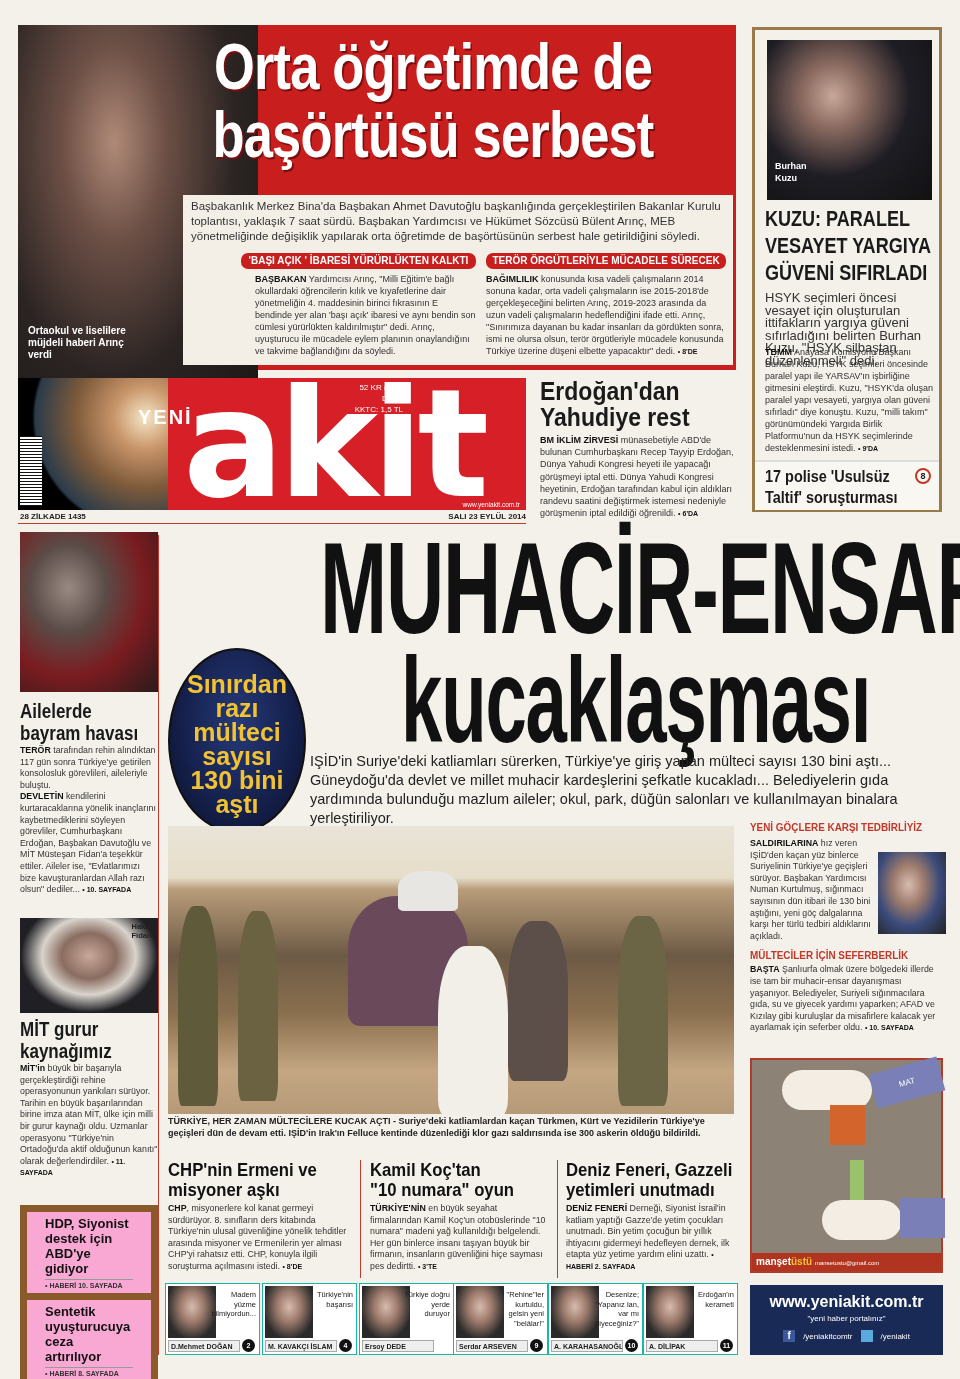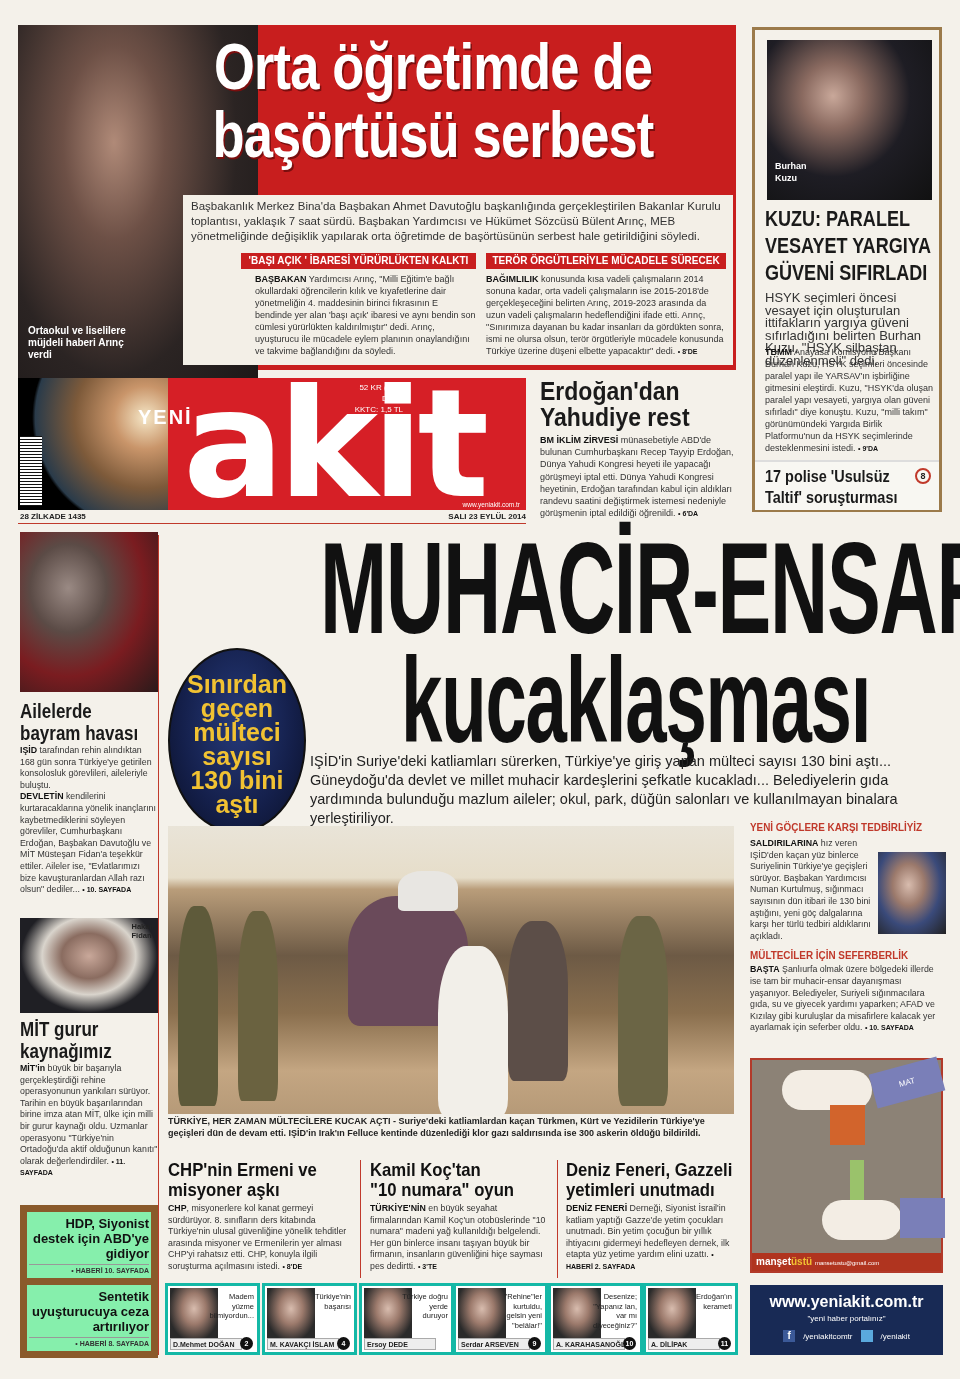--- a/index.html
+++ b/index.html
@@ -9,21 +9,21 @@
   .body-text { font-size: 9.5px; line-height: 12.4px; color: #333; }
   .lead { font-weight: bold; color: #111; }
   .ref { font-weight: bold; font-size: 7px; color: #111; }
 
   
   #top-story { left: 18px; top: 25px; width: 718px; height: 345px; background: #c81e1e; }
   #top-photo { left: 0; top: 0; width: 240px; height: 392px; background: radial-gradient(ellipse at 40% 30%, #b08a78 0%, #6d5046 25%, #2b2423 60%, #1a1616 100%); }
   #top-headline { left: 120px; top: 8px; width: 590px; text-align: center; color: #fff; font-weight: bold; font-size: 64px; line-height: 68px; letter-spacing: -1px; text-shadow: 2px 2px 0 #7a0e0e; transform: scaleX(0.82); transform-origin: center top; }
   #top-summary-box { left: 165px; top: 170px; width: 550px; height: 170px; background: #f3efe7; }
   #top-summary { left: 8px; top: 4px; width: 540px; font-size: 11.5px; line-height: 15px; color: #333; }
-  .sub-head { height: 16px; background: #c81e1e; color: #fff; font-weight: bold; font-size: 10px; line-height: 16px; text-align: center; }
+  .sub-head { height: 16px; background: #c81e1e; color: #fff; font-weight: bold; font-size: 10px; line-height: 16px; text-align: center; border-radius: 7px; }
 
   
   #kuzu-box { left: 752px; top: 27px; width: 190px; height: 485px; border: 3px solid #9b7a4a; background: #f4f1ea; }
   #kuzu-photo { left: 12px; top: 10px; width: 165px; height: 160px; background: radial-gradient(ellipse at 40% 35%, #c9a89a 0%, #8a6a60 22%, #1e1d24 55%, #111 100%); }
   #kuzu-headline { left: 10px; top: 175px; width: 175px; font-weight: bold; font-size: 22px; line-height: 27px; color: #1a1a1a; transform: scaleX(0.82); transform-origin: left top; white-space: nowrap; }
   #kuzu-polise { left: 0; top: 430px; width: 184px; height: 50px; background: #f8f7f2; border-top: 2px solid #ddd; }
 
   
   #masthead { left: 18px; top: 378px; width: 508px; height: 132px; }
   #globe { left: 0; top: 0; width: 150px; height: 132px; background: radial-gradient(circle at 85% 30%, #f5e7c7 0%, #c9956a 20%, #7d5a3a 45%, #2a3b4a 70%, #000 72%); }
@@ -38,21 +38,21 @@
   #main-head-2 { left: 270px; top: 640px; width: 690px; text-align: center; font-weight: bold; font-size: 120px; line-height: 120px; color: #111; transform: scaleX(0.62); transform-origin: center top; letter-spacing: -2px; white-space: nowrap; }
   #badge { left: 168px; top: 648px; width: 138px; height: 185px; border-radius: 50%; background: radial-gradient(ellipse at 50% 40%, #263a7a 0%, #141f4a 60%, #0a0f25 100%); border: 2px solid #111; color: #f1c232; font-weight: bold; font-size: 25px; line-height: 24px; text-align: center; padding-top: 22px; }
   #main-deck { left: 310px; top: 752px; width: 640px; font-size: 14.5px; line-height: 19px; color: #222; }
 
   
   #left-col { left: 18px; top: 530px; width: 142px; height: 840px; }
   #bayram-photo { left: 2px; top: 2px; width: 138px; height: 160px; background: radial-gradient(ellipse at 35% 35%, #9a8a84 0%, #5b4b46 30%, #7a1c20 60%, #2a1a1a 100%); }
   #fidan-photo { left: 2px; top: 388px; width: 138px; height: 95px; background: radial-gradient(ellipse at 50% 40%, #c9a89a 0%, #8a6c60 28%, #d9d4cc 48%, #1f1f24 70%); }
   .col-head { font-weight: bold; font-size: 20px; line-height: 22px; color: #1a1a1a; transform: scaleX(0.85); transform-origin: left top; white-space: nowrap; }
   .brown-box { background: #8a5a2b; padding: 7px; }
-  .brown-inner { background: #86efac; text-align: right; padding: 4px 2px; }
+  .brown-inner { background: #f9a8d4; text-align: left; padding: 4px 18px; }
   .brown-inner .bh { font-weight: bold; font-size: 13px; line-height: 15px; color: #111; }
   .brown-inner .br { font-weight: bold; font-size: 7px; color: #333; border-top: 1px solid #999; margin-top: 3px; padding-top: 2px; }
 
   #vline { left: 158px; top: 535px; width: 1px; height: 820px; background: #c0392b; }
 
   
   #big-photo { left: 168px; top: 826px; width: 566px; height: 288px; background:
      linear-gradient(180deg, #e9e4d8 0%, #e6ddc9 18%, #b99d7a 22%, #6d5a45 45%, #8a6f4e 65%, #c4a682 85%, #b69a78 100%); }
   #big-photo .fig { position: absolute; border-radius: 40% 40% 10% 10%; }
   #big-caption { left: 168px; top: 1115px; width: 566px; font-size: 9px; line-height: 12px; font-weight: bold; color: #222; }
@@ -64,21 +64,21 @@
 
   #cartoon { left: 750px; top: 1058px; width: 193px; height: 215px; background: #8c8276; border: 2px solid #b23a2a; }
   #cartoon-footer { left: 0; bottom: 0; width: 100%; height: 18px; background: #b0341f; color: #fff; font-weight: bold; font-size: 10px; line-height: 18px; padding-left: 4px; }
 
   
   .bstory { top: 1160px; height: 115px; }
   .bstory h3 { font-weight: bold; font-size: 19px; line-height: 20px; color: #111; transform: scaleX(0.88); transform-origin: left top; white-space: nowrap; }
   .bdiv { top: 1160px; width: 1px; height: 118px; background: #c0392b; }
 
   
-  .colm { top: 1283px; width: 95px; height: 72px; background: #fff; border: 3px solid #14b8a6; }
+  .colm { top: 1283px; width: 95px; height: 72px; background: #fff; border: 1px solid #14b8a6; }
   .colm .cphoto { position: absolute; left: 2px; top: 2px; width: 48px; height: 52px; background: radial-gradient(ellipse at 50% 40%, #d8bcae 0%, #9c7a6c 35%, #2a2a2a 75%); }
   .colm .cquote { position: absolute; right: 3px; top: 6px; width: 46px; text-align: right; font-size: 7.5px; line-height: 9.5px; color: #222; }
   .colm .cname { position: absolute; left: 2px; bottom: 2px; width: 72px; height: 12px; background: #eee; border: 1px solid #aaa; font-size: 7px; font-weight: bold; line-height: 11px; padding-left: 2px; white-space: nowrap; overflow: hidden; }
   .colm .cnum { position: absolute; right: 4px; bottom: 2px; width: 13px; height: 13px; border-radius: 50%; background: #111; color: #fff; font-size: 7px; font-weight: bold; text-align: center; line-height: 13px; }
 
   #web-box { left: 750px; top: 1285px; width: 193px; height: 70px; background: #182a55; color: #fff; text-align: center; }
 </style>
 </head>
 <body>
 
@@ -152,21 +152,21 @@
   <div class="body-text" style="margin-top:4px;font-size:9px;line-height:12.2px;"><span class="lead">BM İKLİM ZİRVESİ</span><span> münasebetiyle ABD'de bulunan Cumhurbaşkanı Recep Tayyip Erdoğan, Dünya Yahudi Kongresi heyeti ile yapacağı görüşmeyi iptal etti. Dünya Yahudi Kongresi heyetinin, Erdoğan tarafından kabul için aldıkları randevu saatini değiştirmek istemesi nedeniyle görüşmenin iptal edildiği öğrenildi.</span> <span class="ref">• 6'DA</span></div>
 </div>
 
 <div id="left-col" class="abs">
   <div id="bayram-photo" class="abs"></div>
   <div class="abs col-head" style="left:2px;top:170px;">
     <div>Ailelerde</div>
     <div>bayram havası</div>
   </div>
   <div class="abs body-text" style="left:2px;top:215px;width:138px;font-size:8.8px;line-height:11.6px;">
-    <span class="lead">IŞİD</span><span> tarafından rehin alındıktan 168 gün sonra Türkiye'ye getirilen konsolosluk görevlileri, aileleriyle buluştu.</span><br>
+    <span class="lead">TERÖR</span><span> tarafından rehin alındıktan 117 gün sonra Türkiye'ye getirilen konsolosluk görevlileri, aileleriyle buluştu.</span><br>
     <span class="lead">DEVLETİN</span><span> kendilerini kurtaracaklarına yönelik inançlarını kaybetmediklerini söyleyen görevliler, Cumhurbaşkanı Erdoğan, Başbakan Davutoğlu ve MİT Müsteşarı Fidan'a teşekkür ettiler. Aileler ise, "Evlatlarımızı bize kavuşturanlardan Allah razı olsun" dediler...</span> <span class="ref">• 10. SAYFADA</span>
   </div>
   <div id="fidan-photo" class="abs">
     <div class="abs" style="right:4px;top:4px;font-size:7.5px;font-weight:bold;color:#222;line-height:9px;">
       <div>Hakan</div>
       <div>Fidan</div>
     </div>
   </div>
   <div class="abs col-head" style="left:2px;top:488px;">
     <div>MİT gurur</div>
@@ -183,21 +183,21 @@
       <div class="br">• HABERİ 8. SAYFADA</div>
     </div>
   </div>
 </div>
 <div id="vline" class="abs"></div>
 
 <div id="main-head-1" class="abs">MUHACİR-ENSAR</div>
 <div id="main-head-2" class="abs">kucaklaşması</div>
 <div id="badge" class="abs">
   <div>Sınırdan</div>
-  <div>geçen</div>
+  <div>razı</div>
   <div>mülteci</div>
   <div>sayısı</div>
   <div>130 bini</div>
   <div>aştı</div>
 </div>
 <div id="main-deck" class="abs">IŞİD'in Suriye'deki katliamları sürerken, Türkiye'ye giriş yapan mülteci sayısı 130 bini aştı... Güneydoğu'da devlet ve millet muhacir kardeşlerini şefkatle kucakladı... Belediyelerin gıda yardımında bulunduğu mazlum aileler; okul, park, düğün salonları ve kullanılmayan binalara yerleştiriliyor.</div>
 
 <div id="big-photo" class="abs">
   <div class="fig" style="left:10px;top:80px;width:40px;height:200px;background:#5e5a3a;"></div>
   <div class="fig" style="left:70px;top:85px;width:40px;height:190px;background:#6a6240;"></div>

